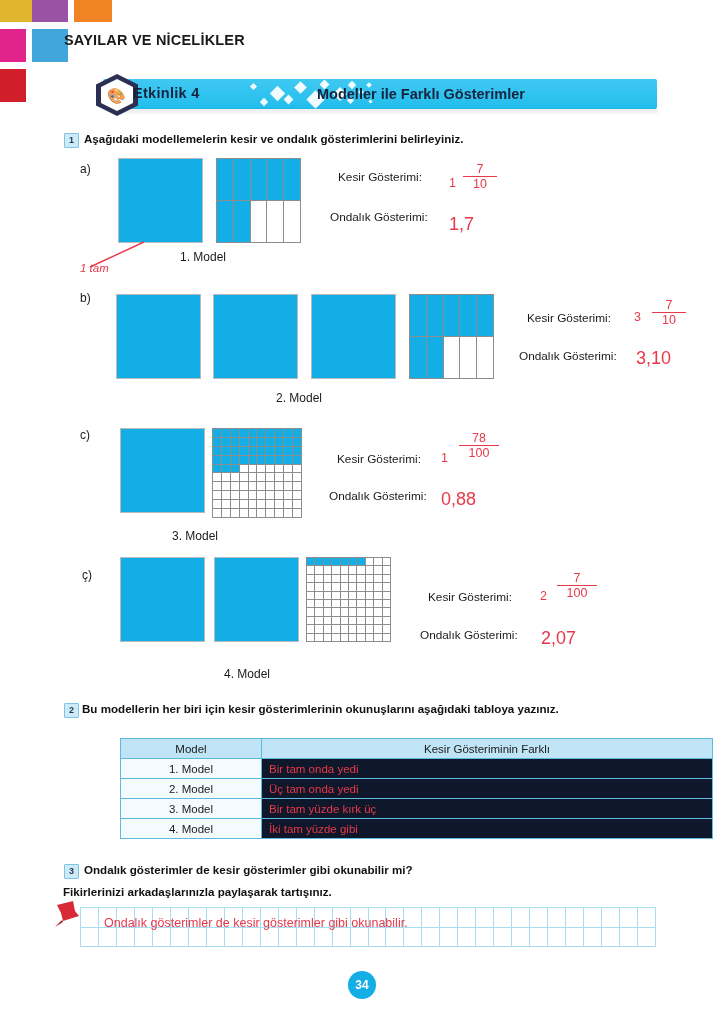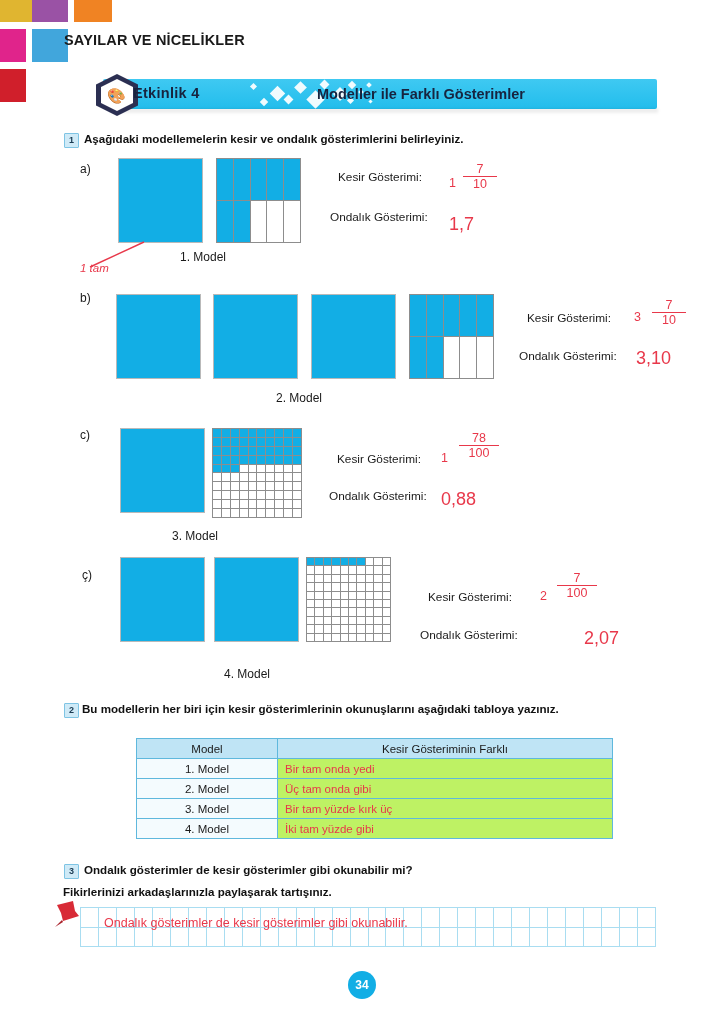--- a/index.html
+++ b/index.html
@@ -174,21 +174,21 @@
     background: #bfe4f5;
     font-weight: normal;
     color: #1a1a1a;
     text-align: center;
   }
   .tbl td.model-cell { text-align: center; color: #1a1a1a; background: #f4fbfe; }
   .tbl td.read-cell {
     text-align: left;
     padding-left: 7px;
     color: #e8384a;
-    background: #bef264;
+    background: #0f172a;
   }
 
   
   .write-grid {
     position: absolute;
     display: grid;
     border-top: 1px solid #a9ddf1;
     border-left: 1px solid #a9ddf1;
     box-sizing: border-box;
   }
@@ -544,40 +544,40 @@
 <div class="model-caption" style="left:224px;top:667px;">4. Model</div>
 
 <div class="ans-label" style="left:428px;top:590px;">Kesir Gösterimi:</div>
 <div class="whole" style="left:540px;top:589px;">2</div>
 <div class="frac" style="left:557px;top:572px;width:40px;">
   <span class="num">7</span>
   <span class="bar"></span>
   <span class="den">100</span>
 </div>
 <div class="ans-label" style="left:420px;top:628px;">Ondalık Gösterimi:</div>
-<div class="dec-val" style="left:541px;top:628px;margin-left:43px;">2,07</div>
+<div class="dec-val" style="left:541px;top:628px;">2,07</div>
 
 <div class="qnum" style="left:64px;top:703px;">2</div>
 <div class="qtext" style="left:82px;top:702px;">Bu modellerin her biri için kesir gösterimlerinin okunuşlarını aşağıdaki tabloya yazınız.</div>
 
-<table class="tbl" style="left:120px;top:738px;width:477px;margin-left:16px;">
+<table class="tbl" style="left:120px;top:738px;width:593px;">
   <thead>
     <tr>
       <th style="width:140px;">Model</th>
       <th>Kesir Gösteriminin Farklı</th>
     </tr>
   </thead>
   <tbody>
     <tr>
       <td class="model-cell">1. Model</td>
       <td class="read-cell">Bir tam onda yedi</td>
     </tr>
     <tr>
       <td class="model-cell">2. Model</td>
-      <td class="read-cell">Üç tam onda gibi</td>
+      <td class="read-cell">Üç tam onda yedi</td>
     </tr>
     <tr>
       <td class="model-cell">3. Model</td>
       <td class="read-cell">Bir tam yüzde kırk üç</td>
     </tr>
     <tr>
       <td class="model-cell">4. Model</td>
       <td class="read-cell">İki tam yüzde gibi</td>
     </tr>
   </tbody>

